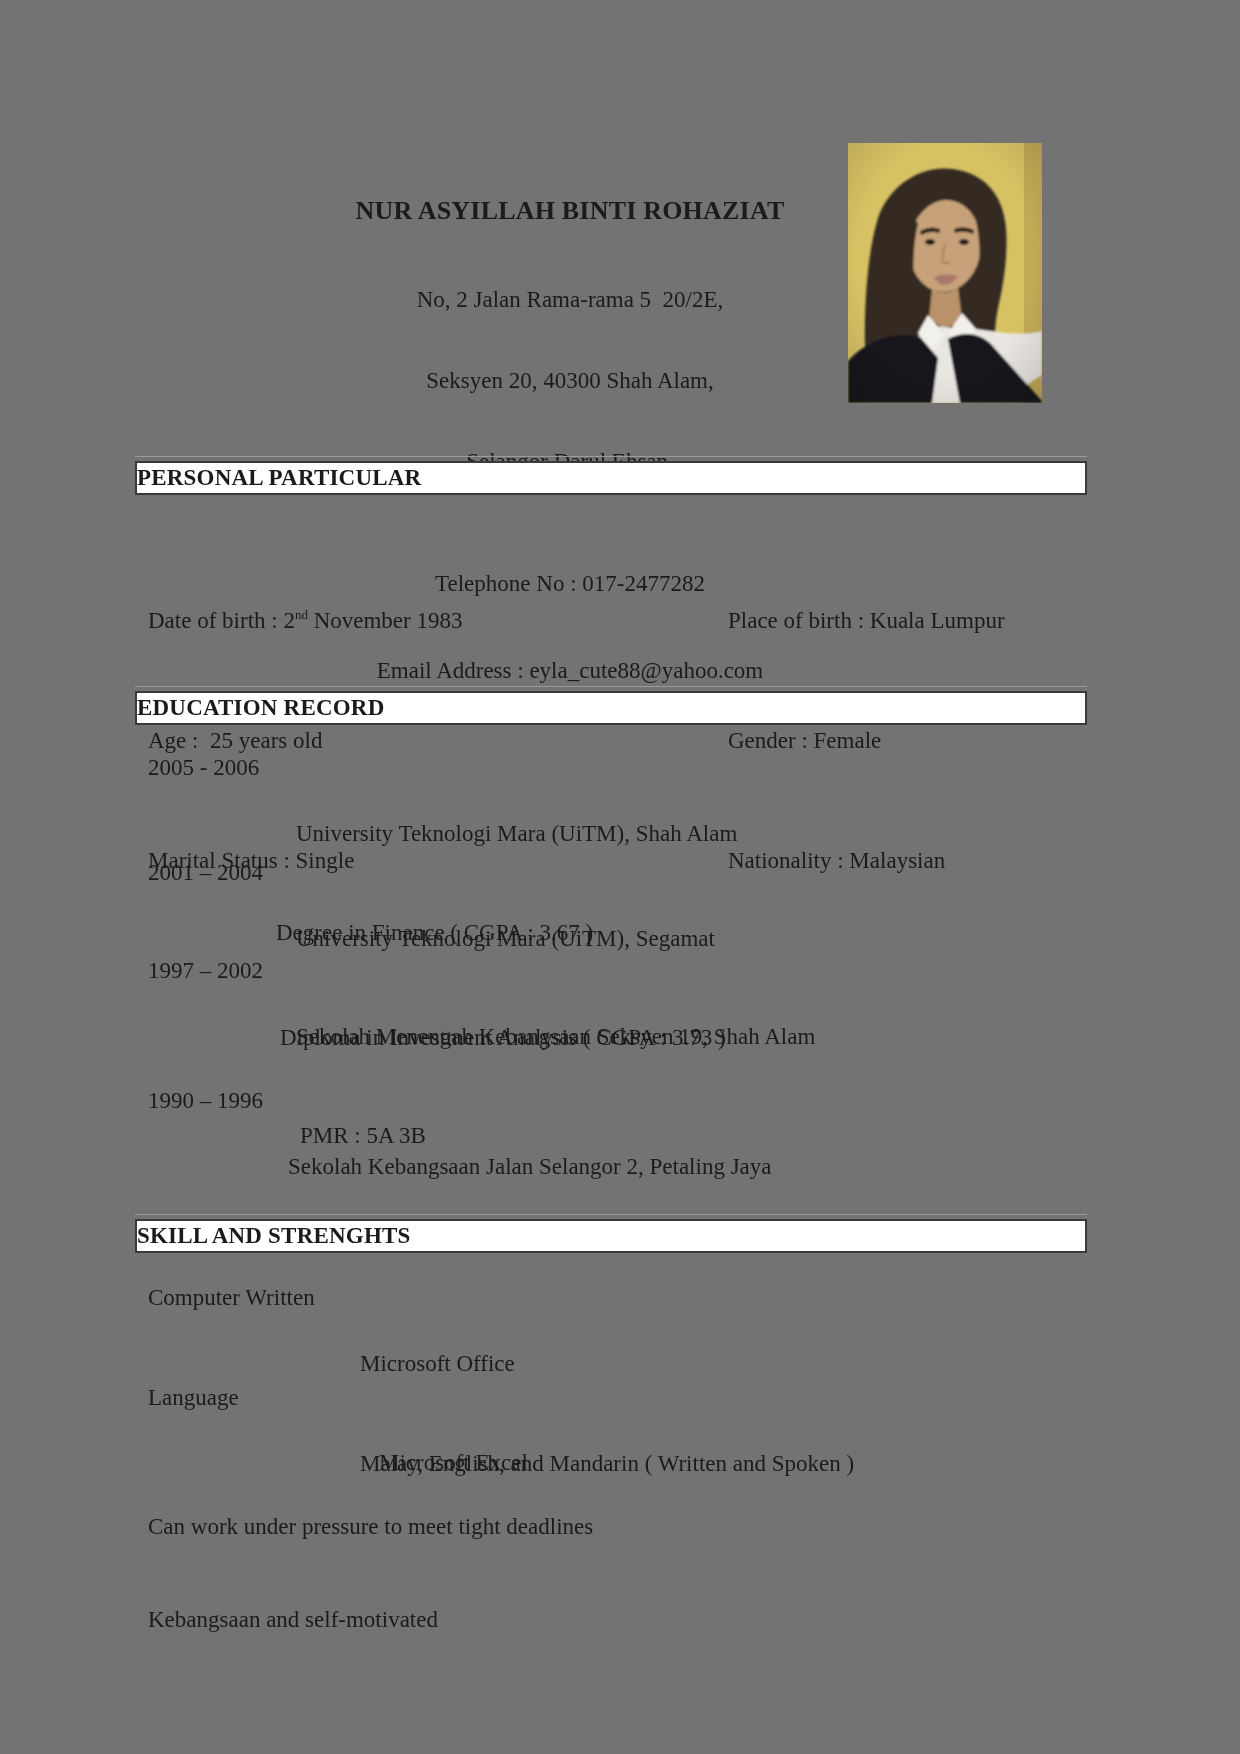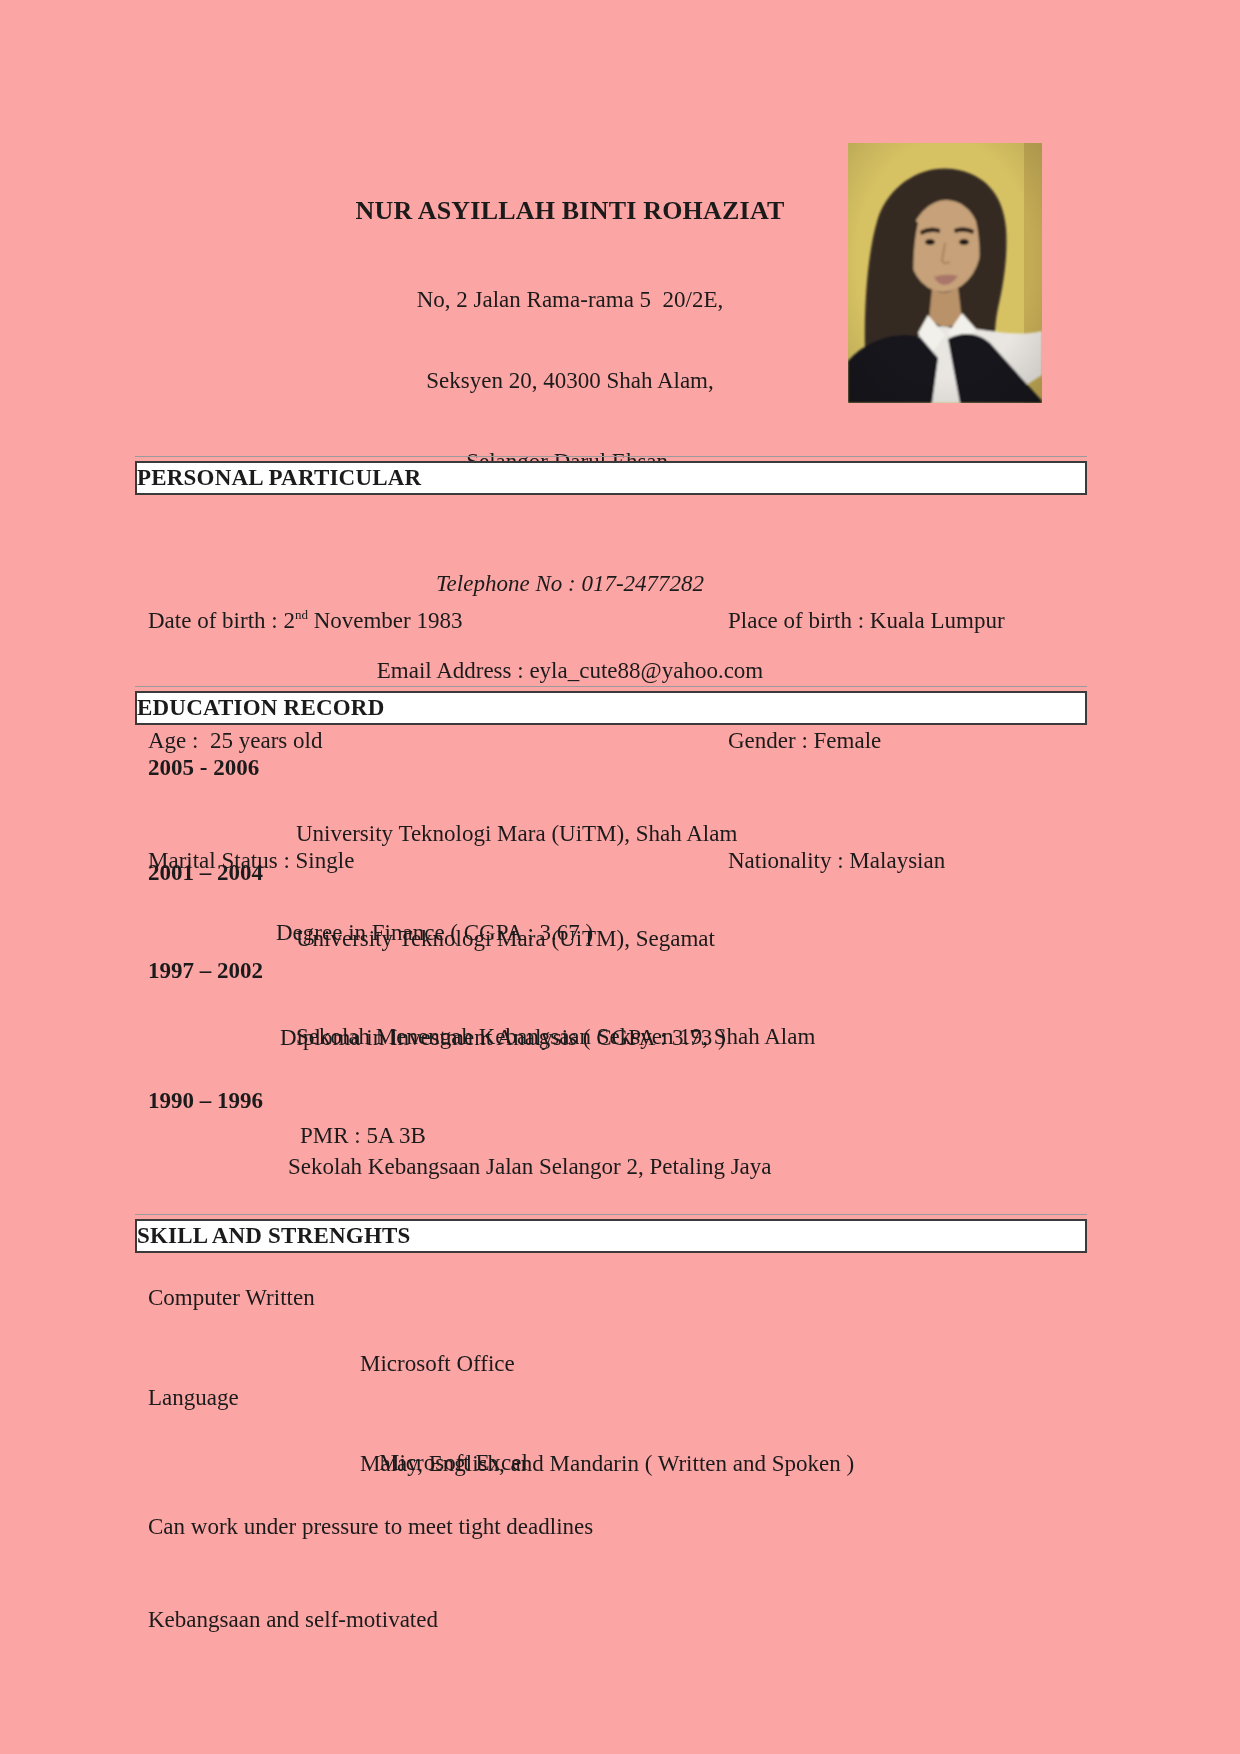--- a/index.html
+++ b/index.html
@@ -1,31 +1,31 @@
 <!DOCTYPE html>
 <html style="--text: #1b1b1b; --border: #3a3a3a; --photo-wall: #d7c263; --photo-wall-edge: #c3aa55; --photo-hair: #352c24; --photo-skin: #c6a179; --photo-skin-shadow: #b9926a; --photo-shirt: #e9e6e1; --photo-jacket: #16151b; --photo-lips: #a9766b;"><head>
 <meta charset="utf-8">
 <style>
   html,body{margin:0;padding:0;background:#ffffff;}
   .page{
     position:relative;
     width:1240px;height:1754px;
-    background:#fca5a5;
+    background:#737373;
     font-family:"Liberation Serif", serif;
     color:var(--text,#1b1b1b);
     overflow:hidden;
   }
   
   .header-block{
     position:absolute;left:310px;top:142px;width:520px;
     text-align:center;font-size:23px;line-height:27px;
     white-space:pre-wrap;
   }
   .name{font-size:26px;font-weight:bold;line-height:30px;margin-bottom:6px;letter-spacing:.2px;}
-  .phone-line{margin-top:41px;font-style:italic;}
+  .phone-line{margin-top:41px;}
   .email-line{margin-top:6px;}
   
   .photo{position:absolute;left:848px;top:143px;width:194px;height:260px;}
   .photo svg{display:block;width:100%;height:100%;}
   
   .sec-box{
     position:absolute;left:135px;width:948px;height:30px;
     border:2px solid var(--border,#3a3a3a);
     display:flex;align-items:center;
     font-weight:bold;font-size:23px;letter-spacing:.2px;
@@ -41,21 +41,21 @@
   
   .pp-col{position:absolute;top:521px;font-size:23px;line-height:40px;white-space:pre-wrap;}
   .pp-left{left:148px;}
   .pp-right{left:728px;font-family:Liberation Serif, serif;}
   .pp-col sup{font-size:13px;line-height:0;}
   
   .edu-entry{
     position:absolute;left:148px;width:952px;
     display:flex;font-size:23px;line-height:33px;white-space:pre-wrap;
   }
-  .edu-years{width:148px;flex:none;font-weight:bold;}
+  .edu-years{width:148px;flex:none;}
   .edu-body{flex:1;}
   .edu-title{font-weight:normal;}
   
   .skill-row{
     position:absolute;left:148px;width:952px;
     display:flex;font-size:23px;line-height:33px;white-space:pre-wrap;
   }
   .skill-label{width:212px;flex:none;}
   .skill-values{flex:1;}
   .notes{position:absolute;left:148px;top:1449px;font-size:23px;line-height:31px;white-space:pre-wrap;}

